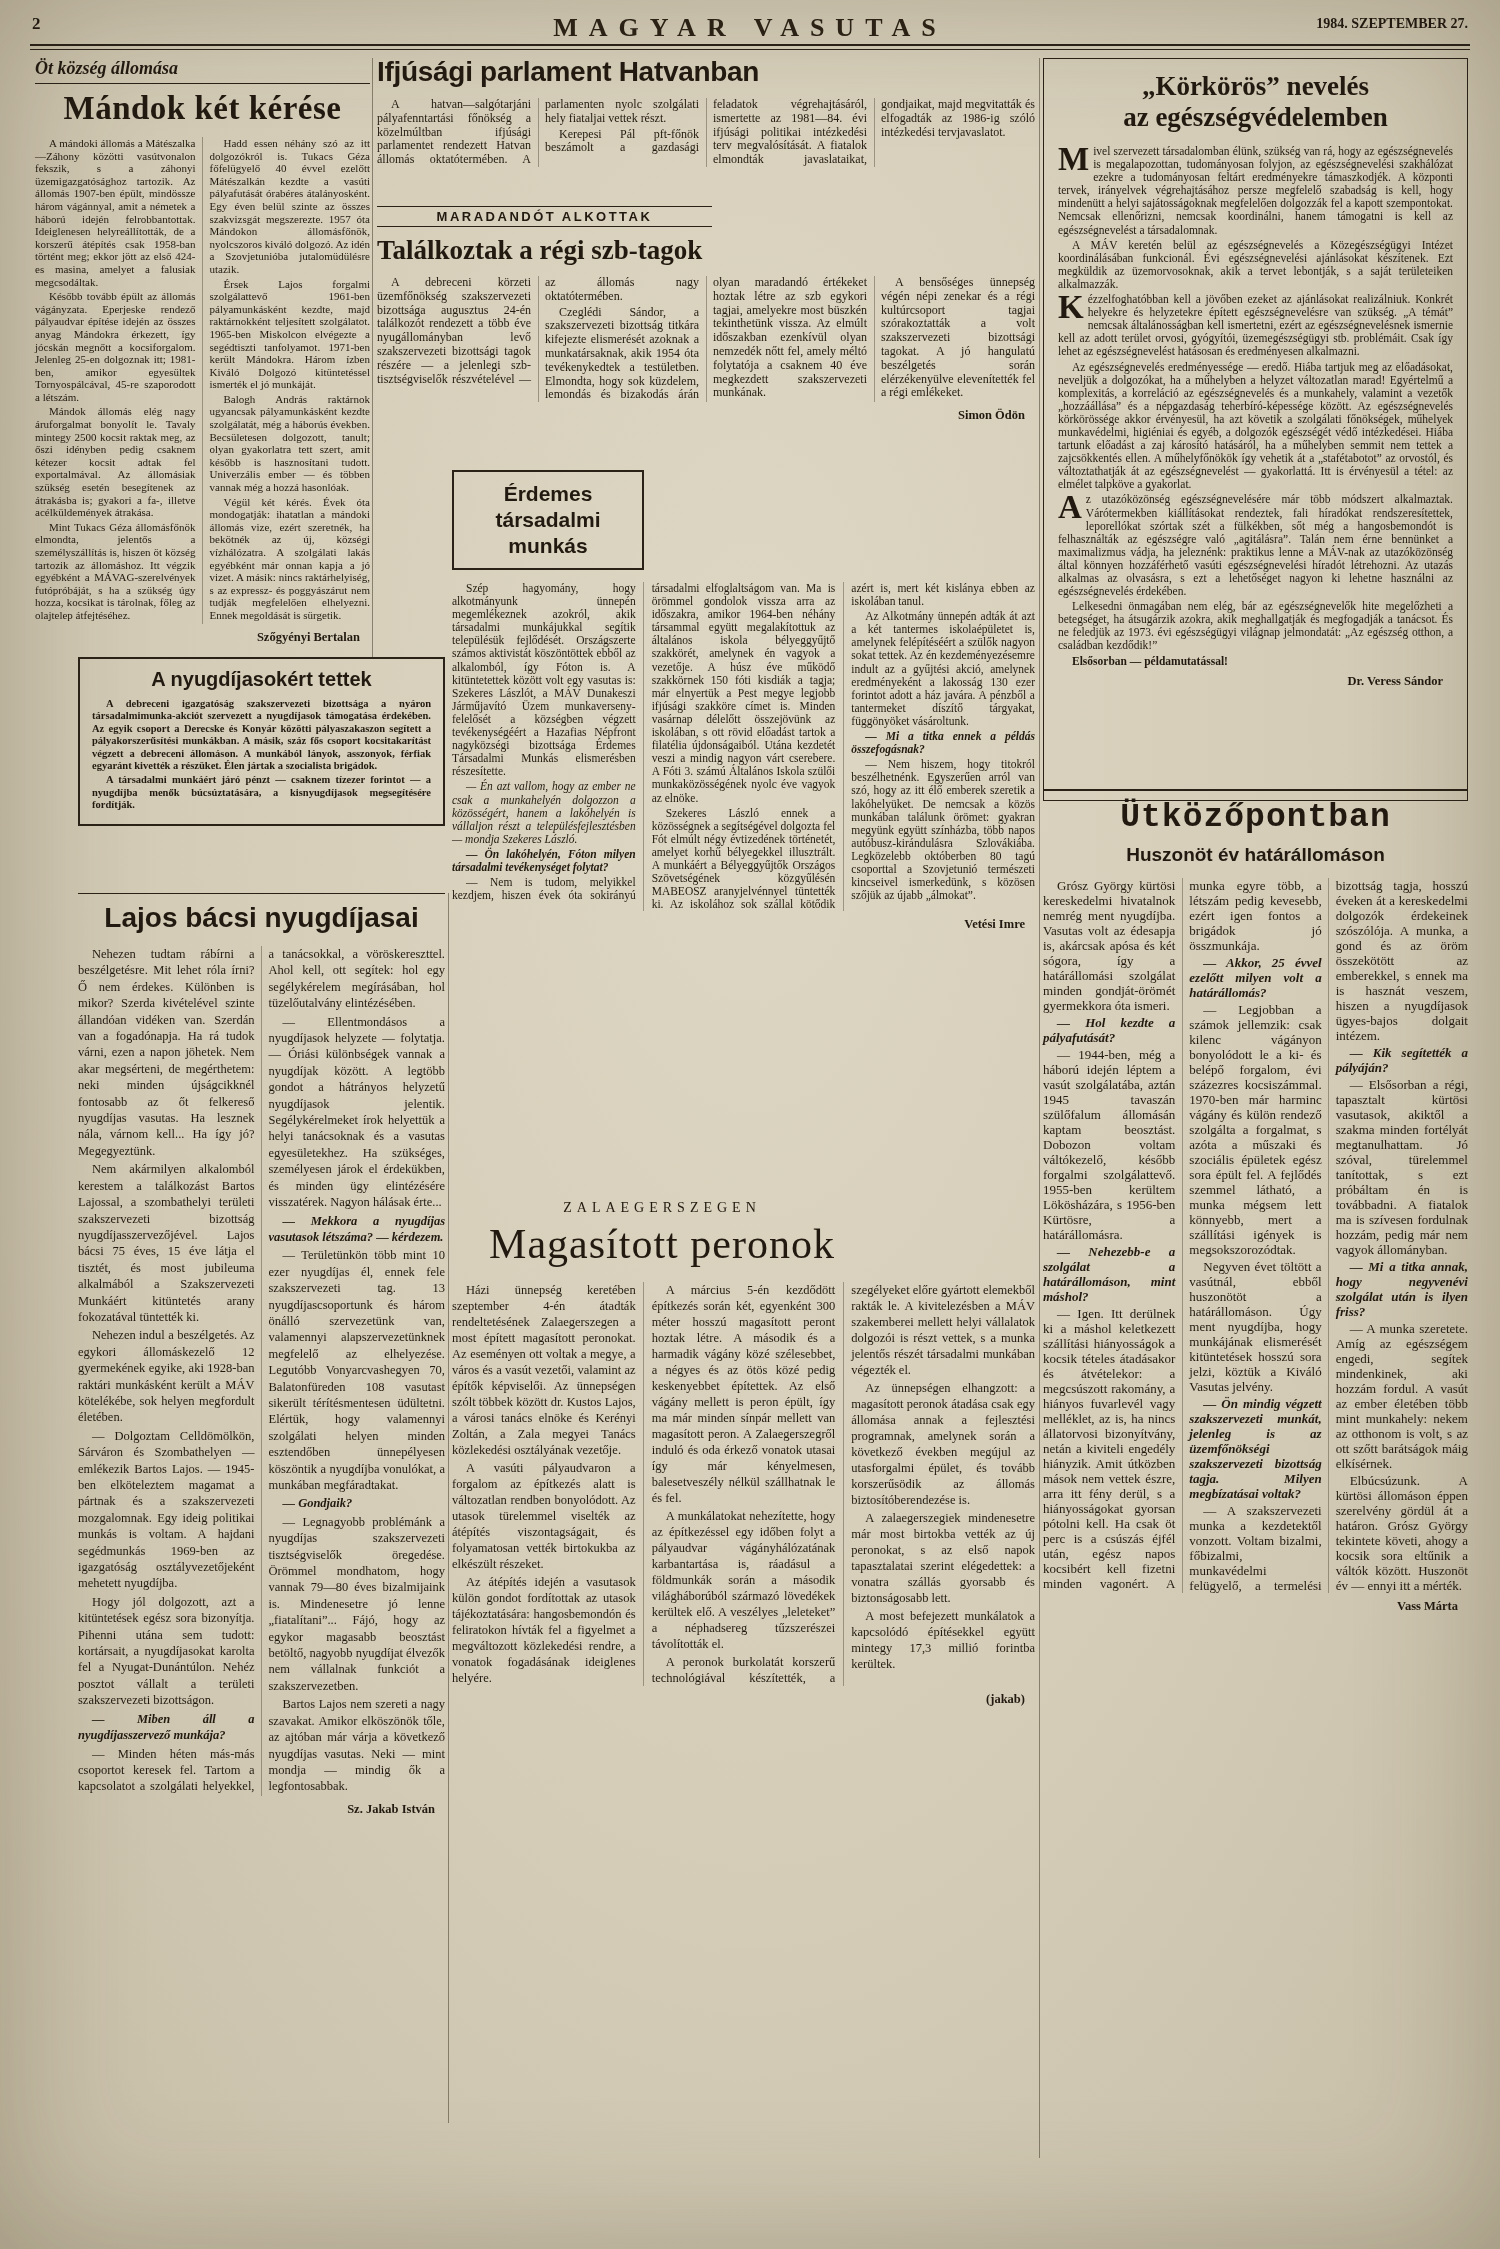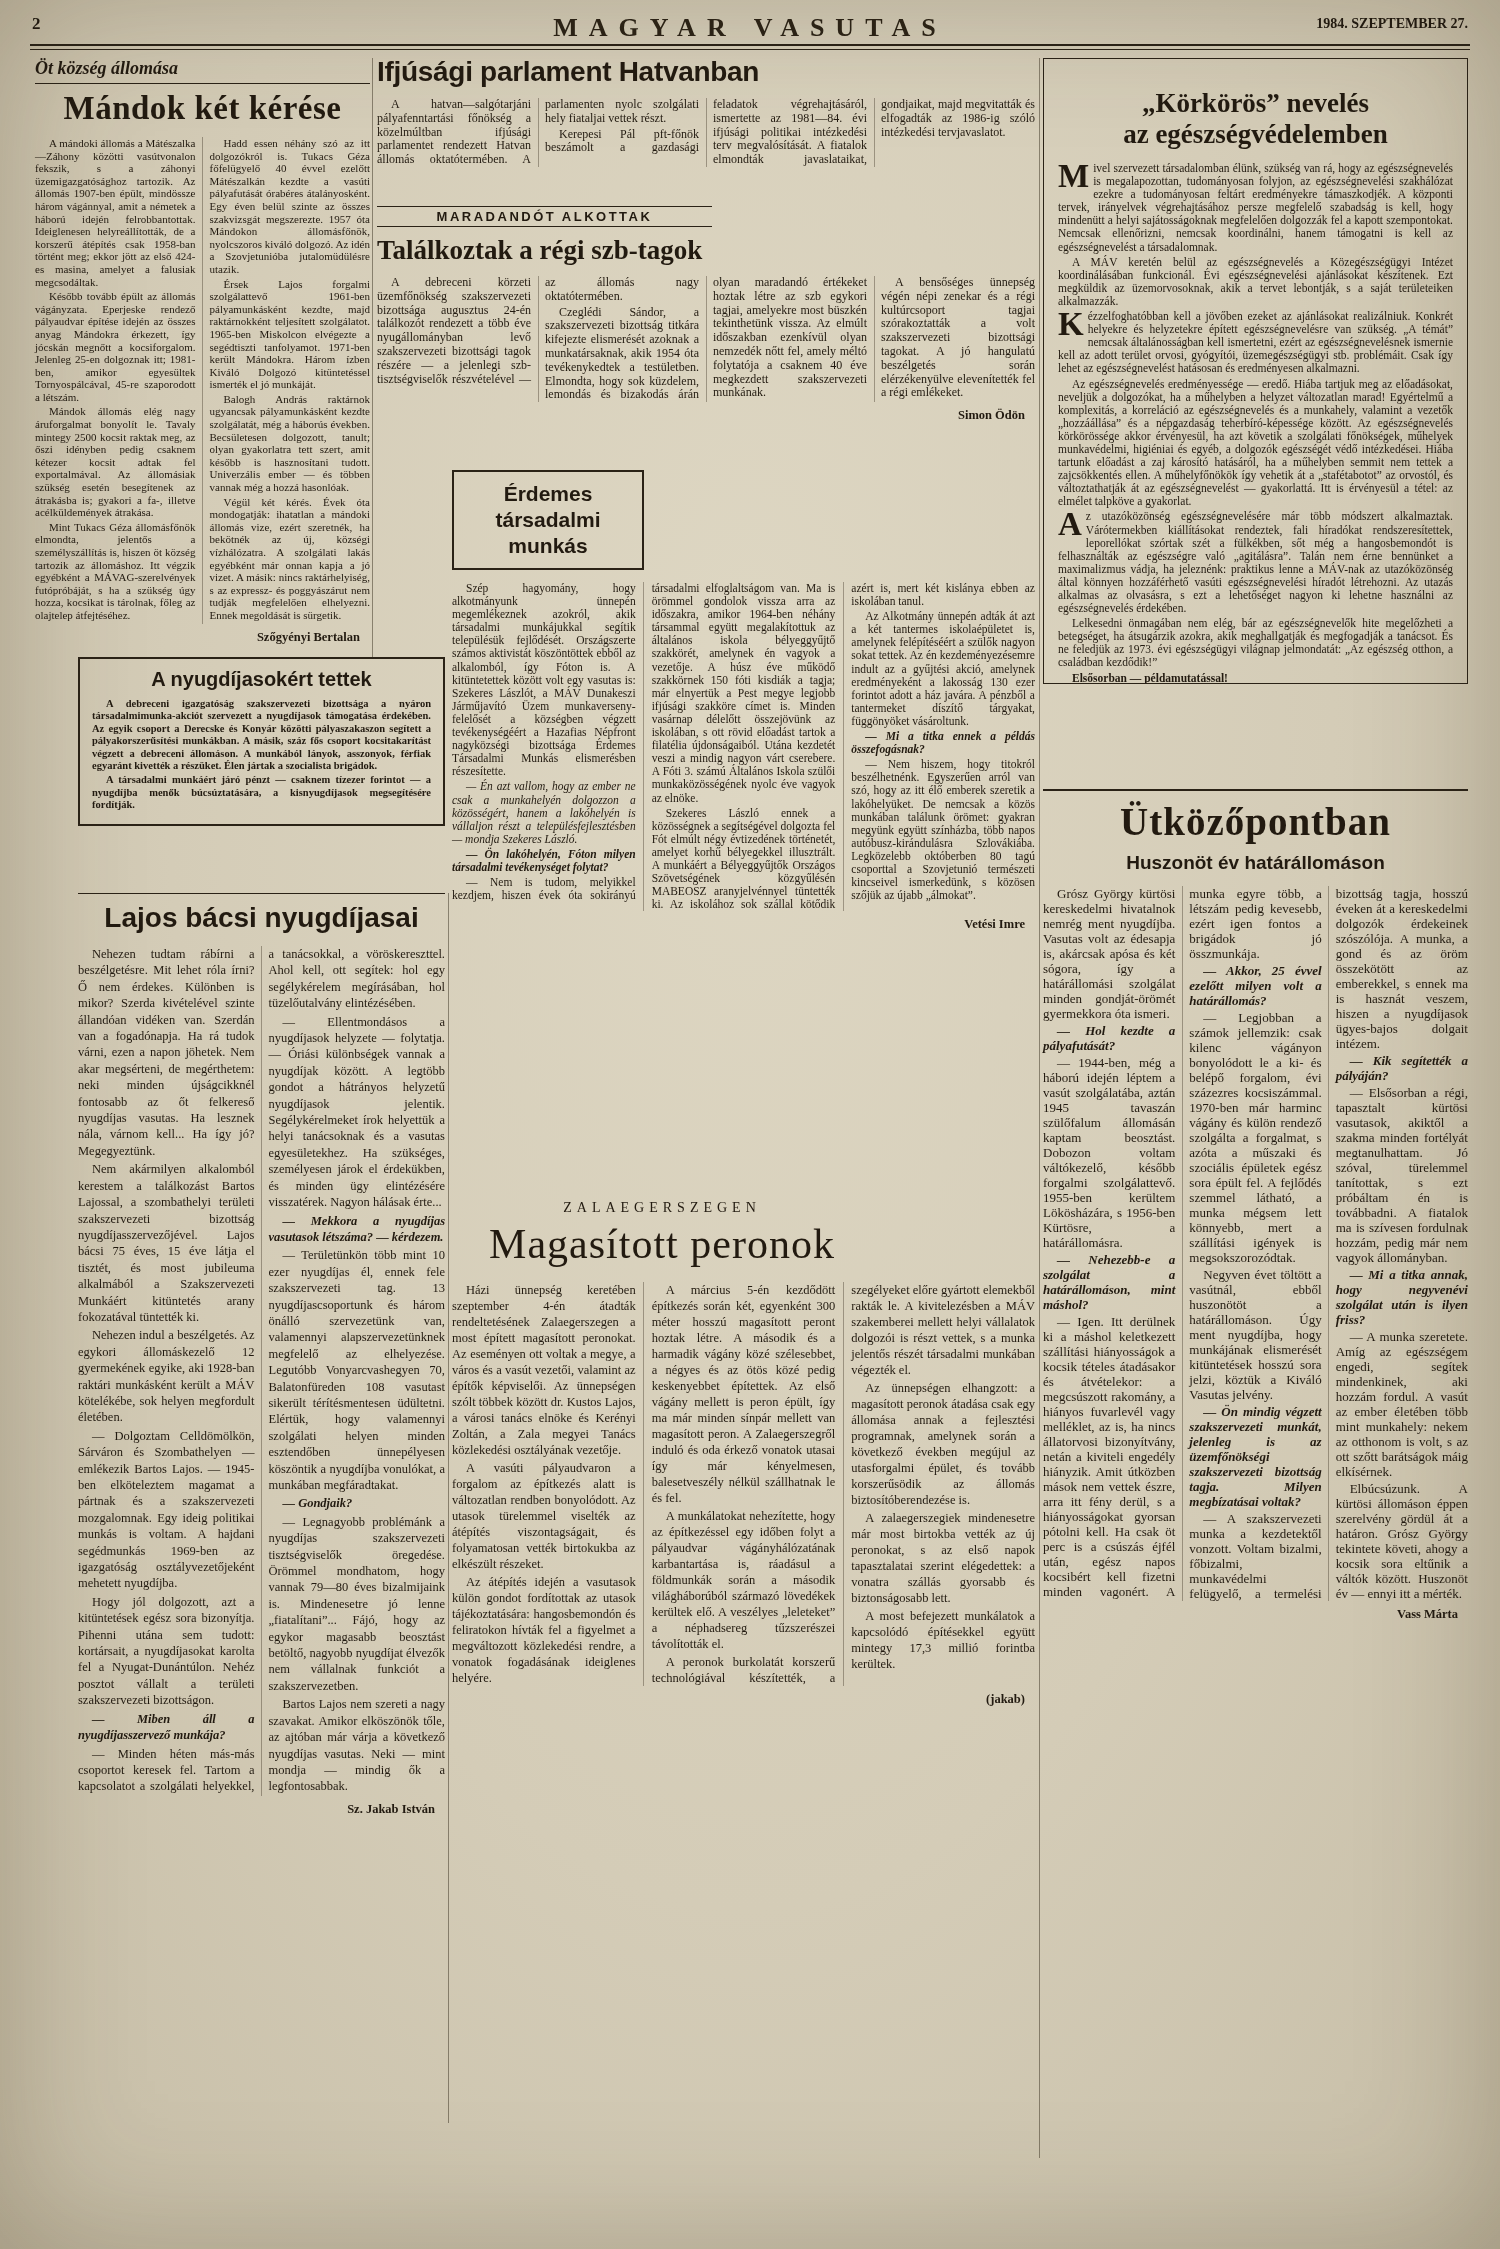--- a/index.html
+++ b/index.html
@@ -73,28 +73,28 @@
   #a-lajos .bt { column-count:2; column-gap:14px; column-rule:1px solid rgba(40,30,15,.35);
     font-size:12.5px; line-height:16.4px; }
 
   #a-zala { left:452px; top:1200px; width:583px; }
   .zala-kicker { width:420px; text-align:center; font-size:14px; letter-spacing:5px; }
   .zala-head { width:420px; text-align:center; font-size:42px; font-weight:normal;
     letter-spacing:1px; margin:4px 0 14px; }
   #a-zala .bt { column-count:3; column-gap:16px; column-rule:1px solid rgba(40,30,15,.35);
     font-size:12.5px; line-height:16px; }
 
-  #box-korkoros { left:1043px; top:58px; width:425px; height:626px; border:1px solid #2a2216;
-    padding:29px 14px; overflow:hidden; }
+  #box-korkoros { left:1043px; top:58px; width:425px; height:743px; border:1px solid #2a2216;
+    padding:12px 14px; overflow:hidden; }
   .kor-head { text-align:center; font-size:27px; font-weight:bold; line-height:31px; margin-bottom:12px; }
   #box-korkoros .bt { font-size:11.5px; line-height:13.1px; }
 
   .utk-toprule { position:absolute; left:1043px; top:789px; width:425px; height:2px; background:#2a2216; }
   #a-utkozo { left:1043px; top:799px; width:425px; }
-  .utk-head { text-align:center; font-size:39px; font-weight:bold; letter-spacing:1px; }
+  .utk-head { text-align:center; font-size:33px; font-weight:bold; letter-spacing:1px;font-family:Liberation Mono, monospace; }
   .utk-sub { text-align:center; font-family:"Liberation Sans","DejaVu Sans",sans-serif;
     font-size:19px; font-weight:bold; margin:8px 0 12px; }
   #a-utkozo .bt { column-count:3; column-gap:14px; column-rule:1px solid rgba(40,30,15,.35);
     font-size:13px; line-height:15px; }
 </style>
 </head>
 <body>
 
 <div id="page">
 

